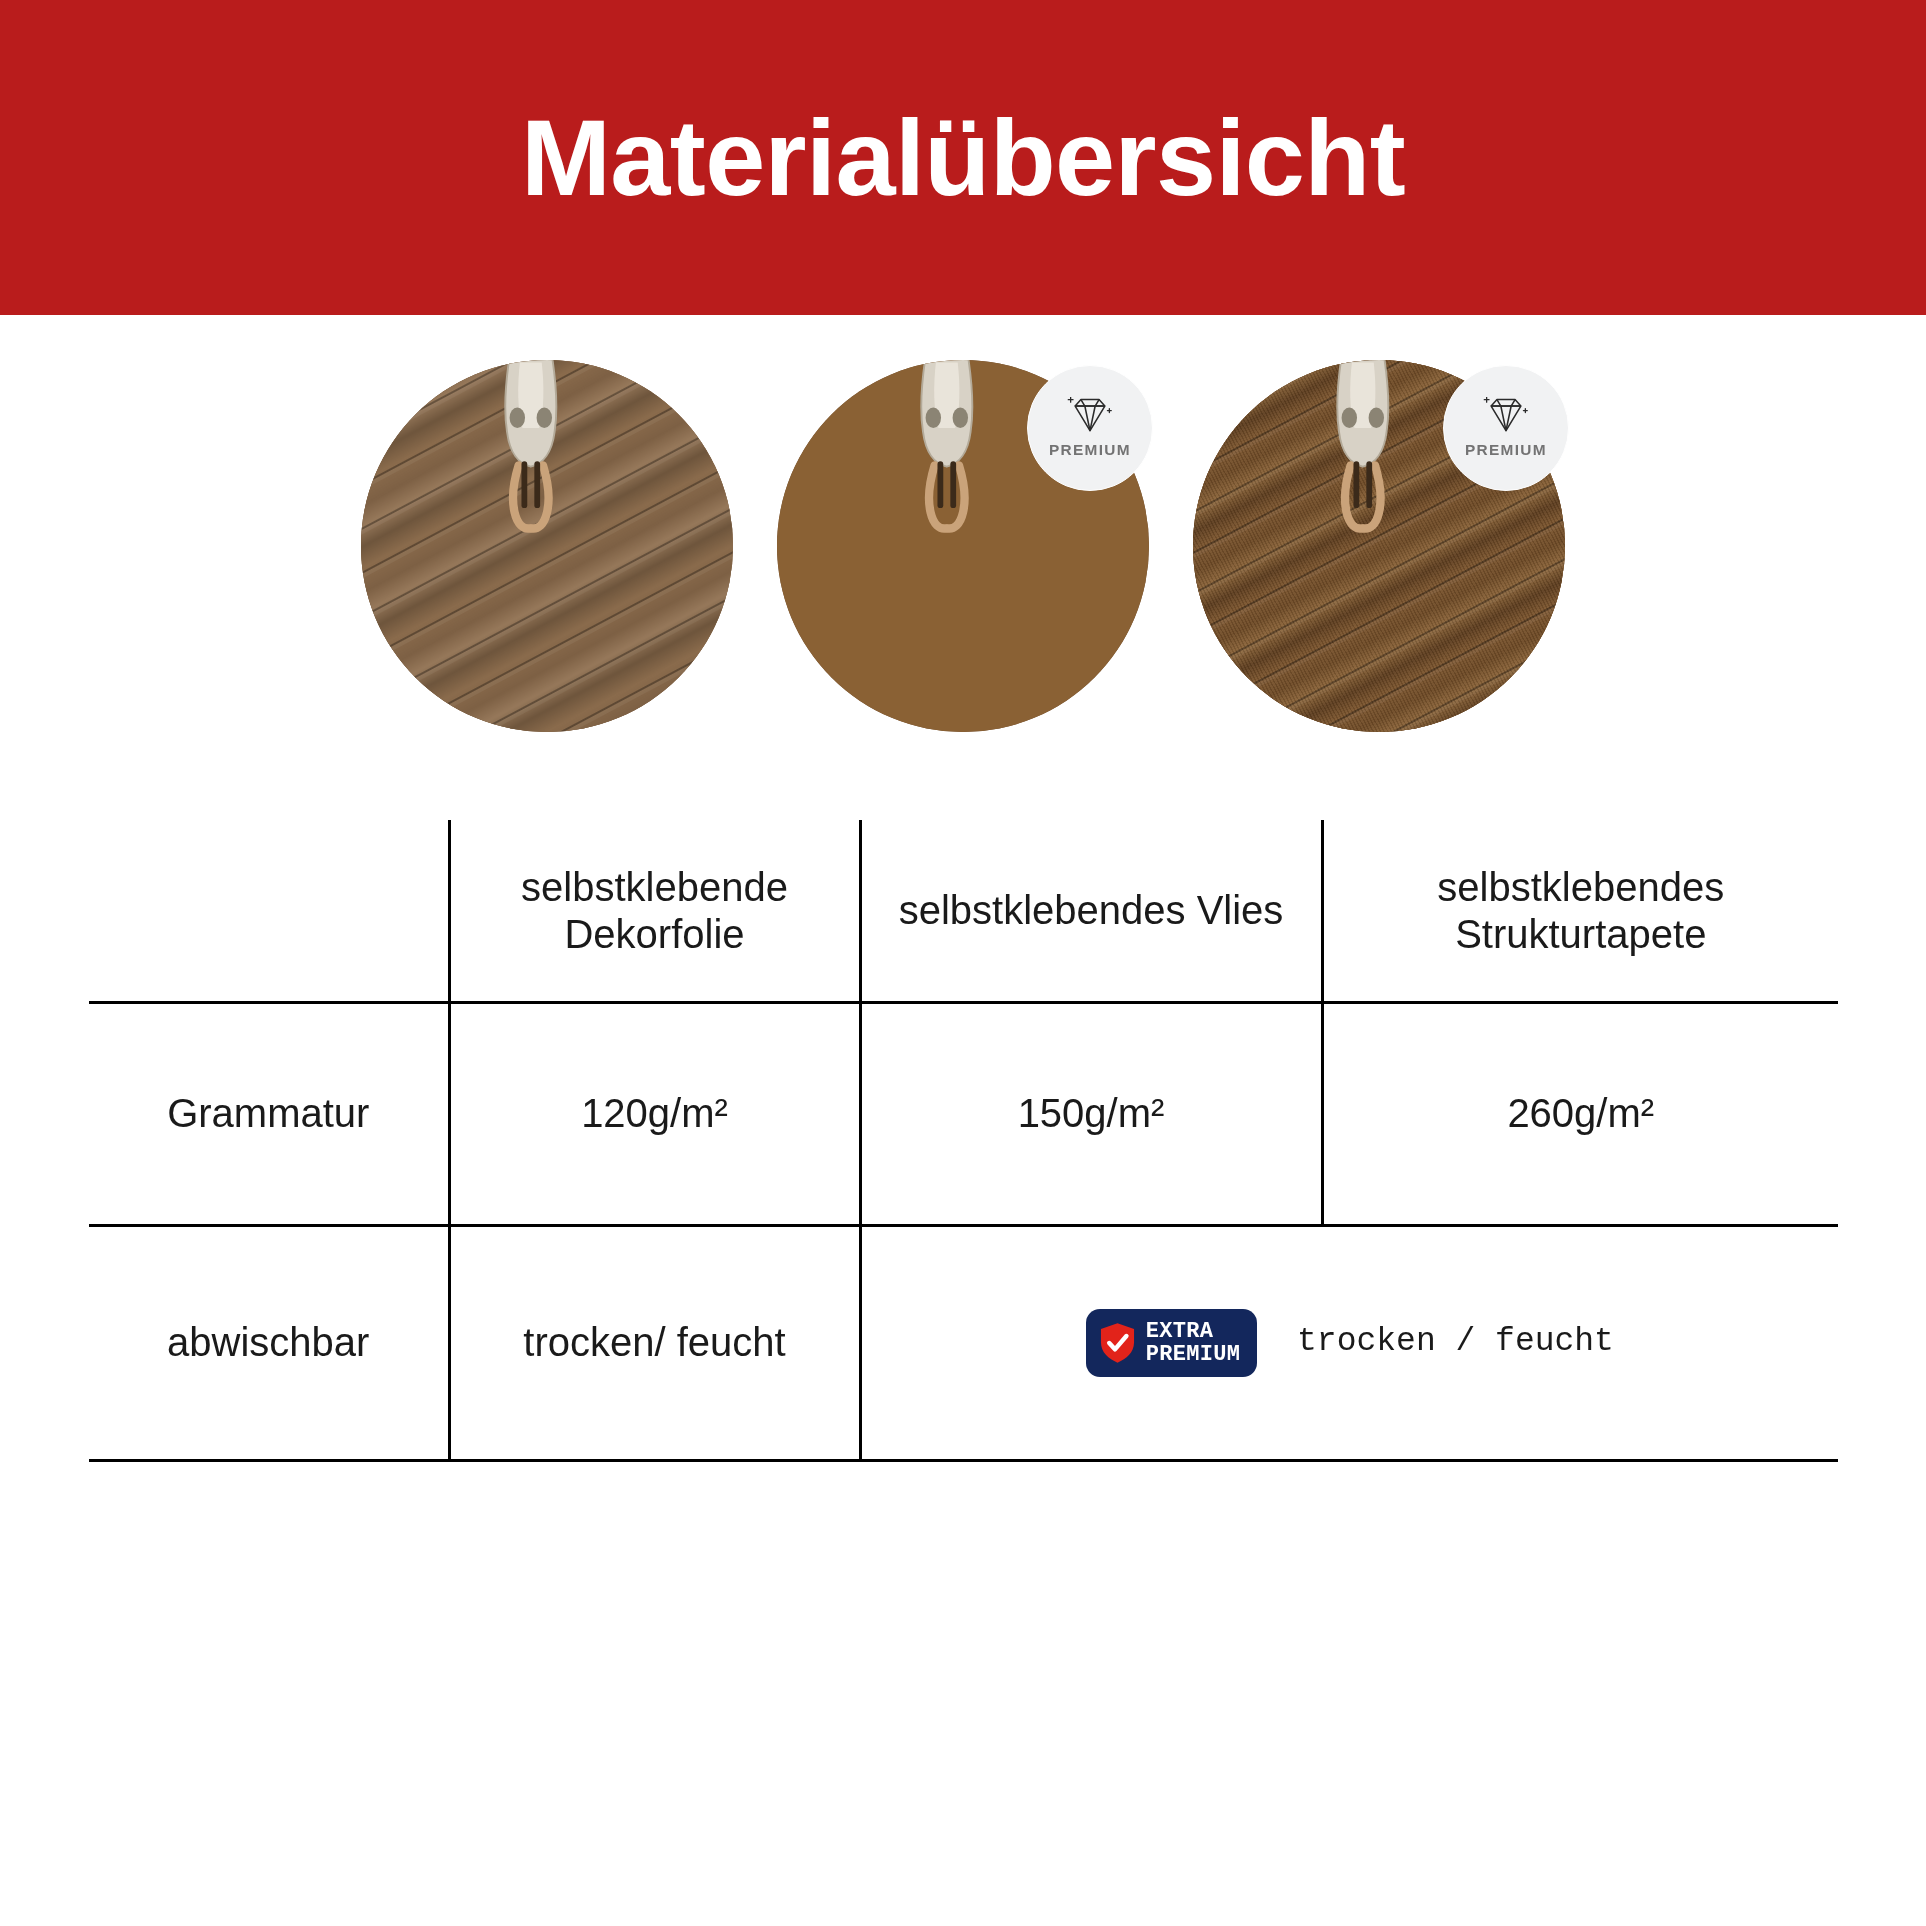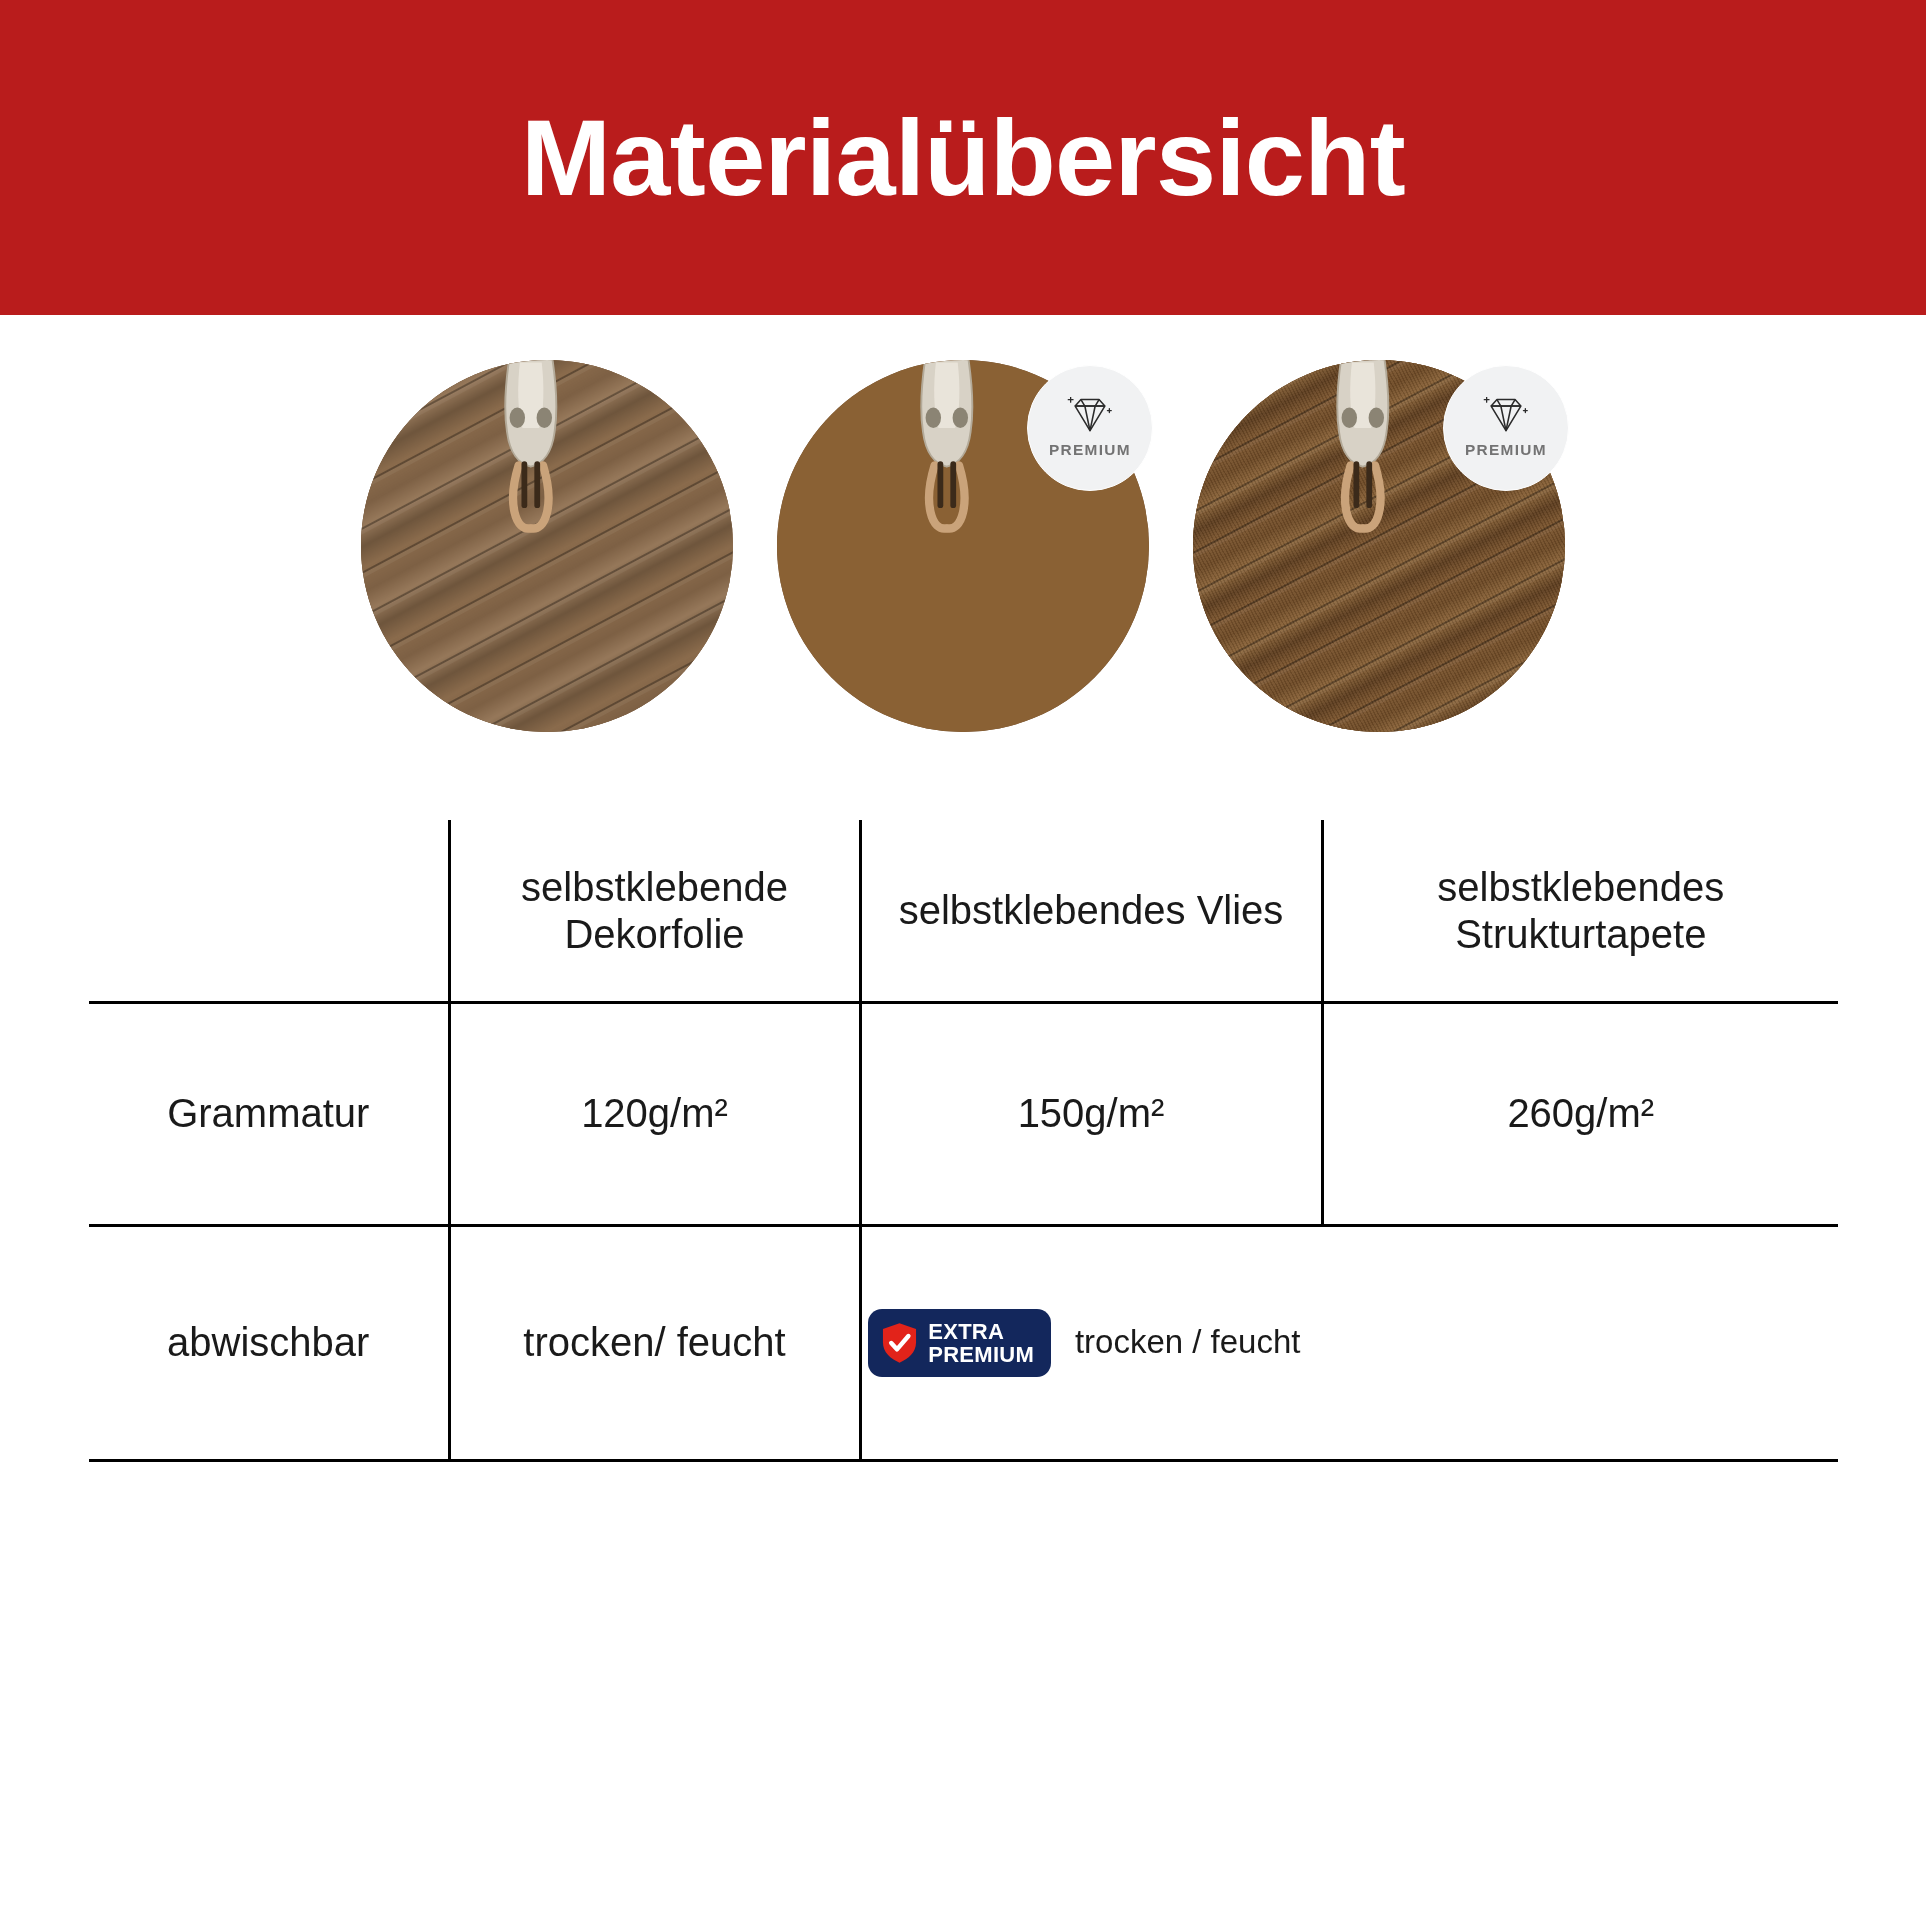--- a/index.html
+++ b/index.html
@@ -187,22 +187,23 @@
     height: 0;
     padding: 0;
   }
 
   .wipe-cell {
     position: relative;
   }
   .robust-wrap {
     display: flex;
     align-items: center;
-    justify-content: flex-start;
-    gap: 24px;
+    justify-content: center;
+    gap: 40px;
+    font-family: Liberation Mono, monospace;
   }
   .robust-badge {
     background: #13275c;
     border-radius: 14px;
     padding: 10.3px 16.7px 10.3px 13px;
     display: inline-flex;
     align-items: center;
     gap: 10.3px;
     flex: 0 0 auto;
   }

